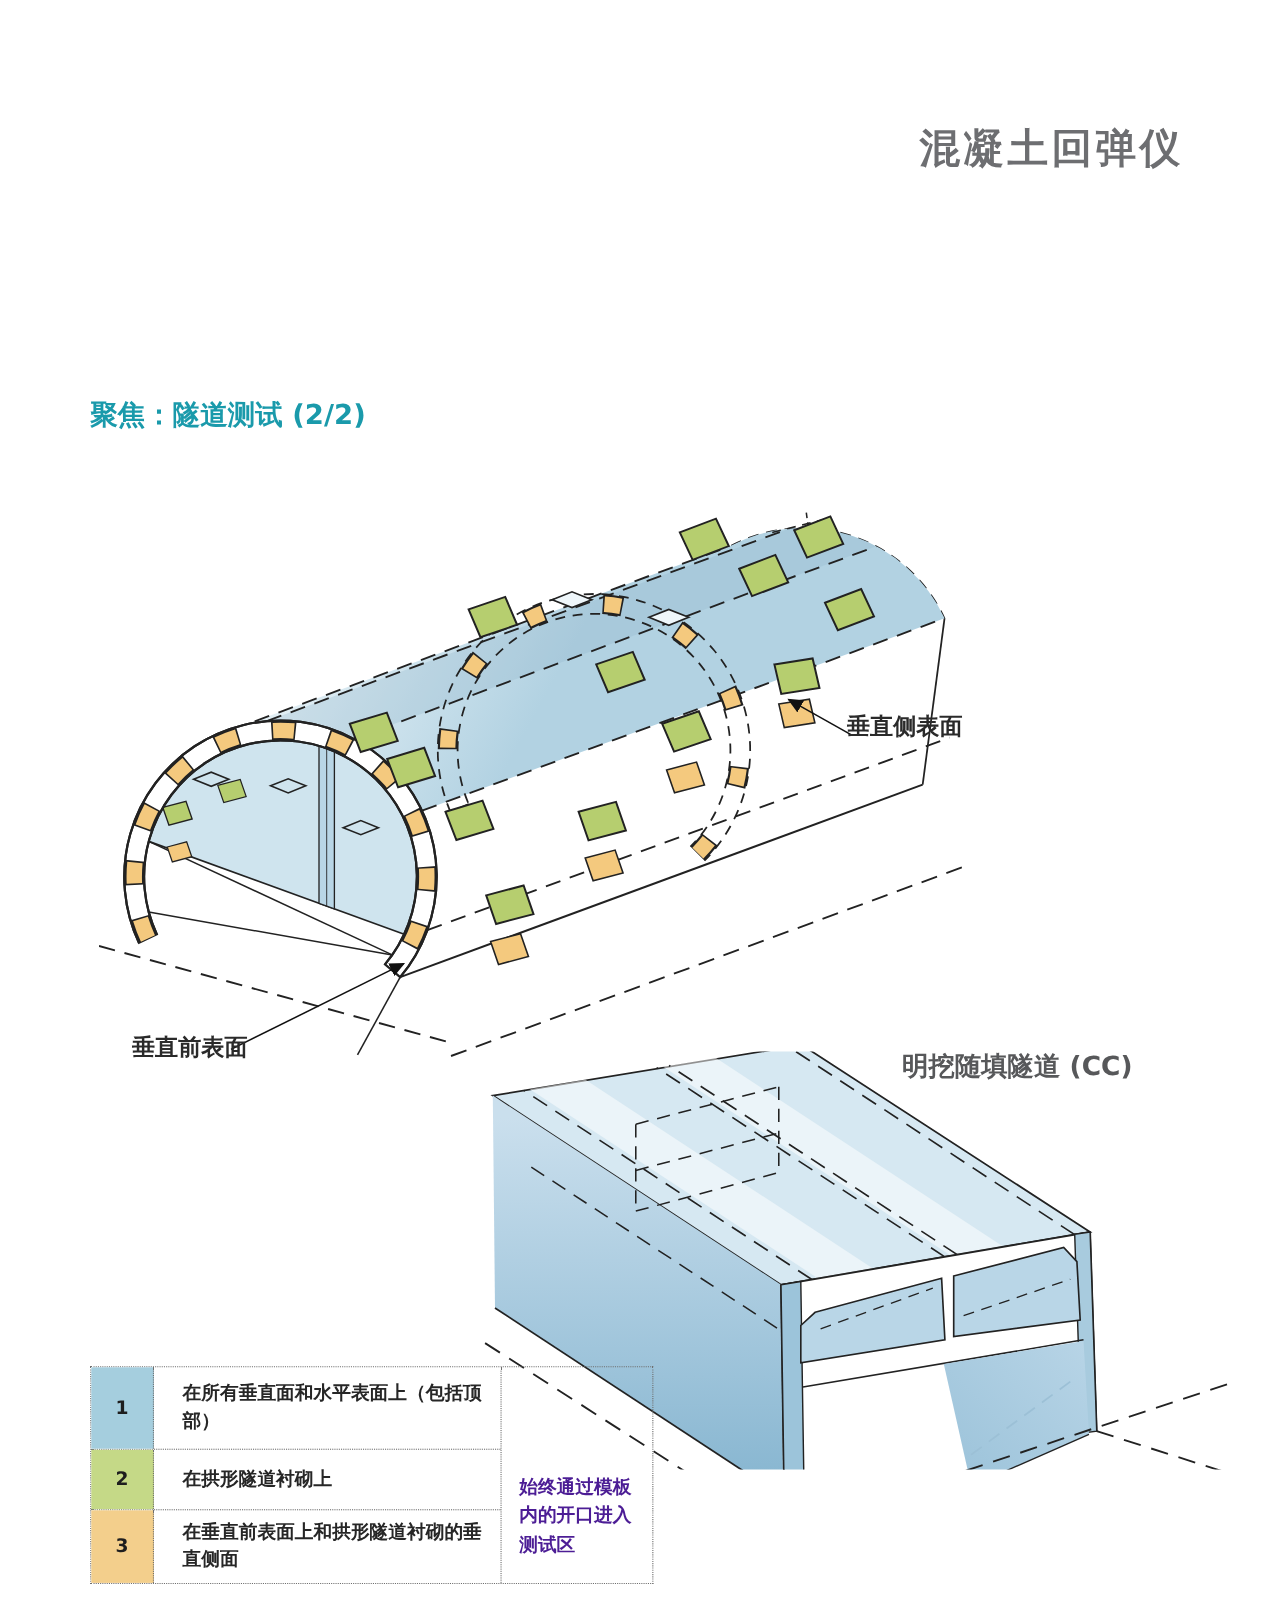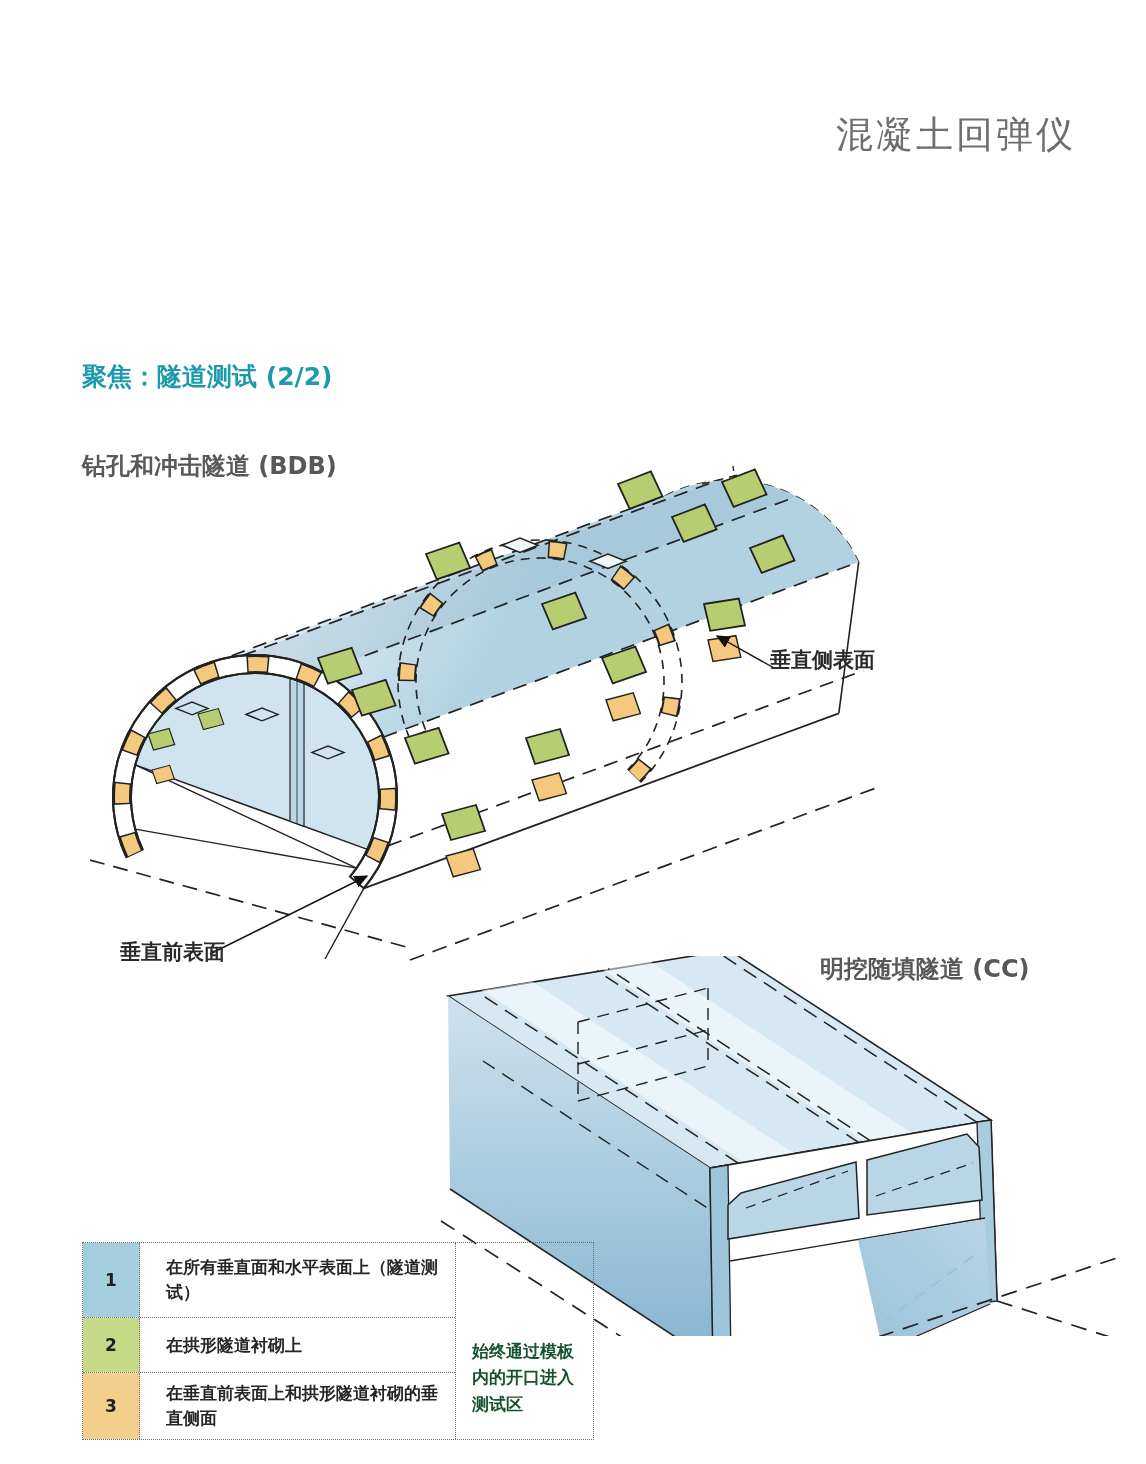--- a/index.html
+++ b/index.html
@@ -1,18 +1,18 @@
 <!DOCTYPE html>
 <html><head>
 <meta charset="utf-8">
 <style>
   html,body{margin:0;padding:0;background:#fff;}
   .page{position:relative;width:1146px;height:1464px;background:#ffffff;overflow:hidden;
         font-family:"DejaVu Sans","Liberation Sans",sans-serif;color:#262626;}
-  .doc-title{position:absolute;top:110px;right:70px;font-size:37px;font-weight:normal;
+  .doc-title{position:absolute;top:110px;right:70px;font-size:37px;font-weight:bold;
              color:#6d6e71;letter-spacing:3px;white-space:nowrap;}
   .focus-heading{position:absolute;top:360px;left:82px;font-size:25px;font-weight:bold;
                  color:#1a9aab;white-space:nowrap;}
   .sec-heading{position:absolute;font-size:24px;font-weight:bold;color:#57585a;white-space:nowrap;}
   .h-bdb{top:450px;left:82px;}
   .h-cc{top:953px;left:796px;margin-left:24px;}
   .diag-label{position:absolute;font-size:21px;font-weight:bold;color:#2a2a2a;white-space:nowrap;z-index:5;}
   .lbl-side{top:646px;left:770px;}
   .lbl-front{top:938px;left:98px;margin-left:22px;}
   svg.diag{position:absolute;}
@@ -25,30 +25,29 @@
                border-right:1px dotted #6f6f6f;box-sizing:border-box;}
   .legend-row{display:flex;box-sizing:border-box;border-bottom:1px dotted #6f6f6f;}
   .legend-row:last-child{border-bottom:none;}
   .lr1{height:75px;} .lr2{height:55px;} .lr3{height:66px;}
   .swatch{width:57px;flex:0 0 57px;border-right:1px dotted #6f6f6f;box-sizing:border-box;
           display:flex;align-items:center;justify-content:center;
           font-size:17px;font-weight:bold;color:#1e1e1e;}
   .legend-text{flex:1;display:flex;align-items:center;padding:6px 12px 6px 26px;
                font-size:17px;font-weight:600;line-height:1.45;color:#262626;}
   .legend-note{position:absolute;left:373px;top:0;width:139px;height:100%;box-sizing:border-box;
-               padding:96px 8px 0 16px;font-size:17px;font-weight:600;line-height:1.55;color:#14532d;font-family:Liberation Serif, serif;}
+               padding:96px 8px 0 16px;font-size:17px;font-weight:600;line-height:1.55;color:#4c1d95;}
 </style>
 </head>
 <body>
 
 <div class="page">
 
   <div class="doc-title">混凝土回弹仪</div>
   <div class="focus-heading">聚焦：隧道测试 (2/2)</div>
-  <div class="sec-heading h-bdb">钻孔和冲击隧道 (BDB)</div>
   <div class="sec-heading h-cc">明挖随填隧道 (CC)</div>
   <div class="diag-label lbl-side">垂直侧表面</div>
   <div class="diag-label lbl-front">垂直前表面</div>
 
   <svg class="diag svg-bdb" width="800" height="515" viewBox="0 0 800 515">
     <defs>
       <linearGradient id="bandGrad" gradientUnits="userSpaceOnUse" x1="110" y1="190" x2="330" y2="310">
         <stop offset="0" stop-color="#ecf5f9"></stop>
           <stop offset="1" stop-color="#b2d2e2"></stop>
       </linearGradient>
@@ -209,21 +208,21 @@
       <line x1="13" y1="265" x2="270" y2="430"></line>
       <line x1="302" y1="430" x2="695" y2="300"></line>
       <line x1="569" y1="345" x2="688" y2="383"></line>
     </g>
   </svg>
 
   <div class="legend">
     <div class="legend-grid">
       <div class="legend-row lr1">
         <div class="swatch" style="background-color: rgb(165, 206, 222);">1</div>
-        <div class="legend-text">在所有垂直面和水平表面上（隧道测试）</div>
+        <div class="legend-text">在所有垂直面和水平表面上（包括顶部）</div>
       </div>
       <div class="legend-row lr2">
         <div class="swatch" style="background-color: rgb(197, 217, 135);">2</div>
         <div class="legend-text">在拱形隧道衬砌上</div>
       </div>
       <div class="legend-row lr3">
         <div class="swatch" style="background-color: rgb(243, 207, 140);">3</div>
         <div class="legend-text">在垂直前表面上和拱形隧道衬砌的垂直侧面</div>
       </div>
     </div>

